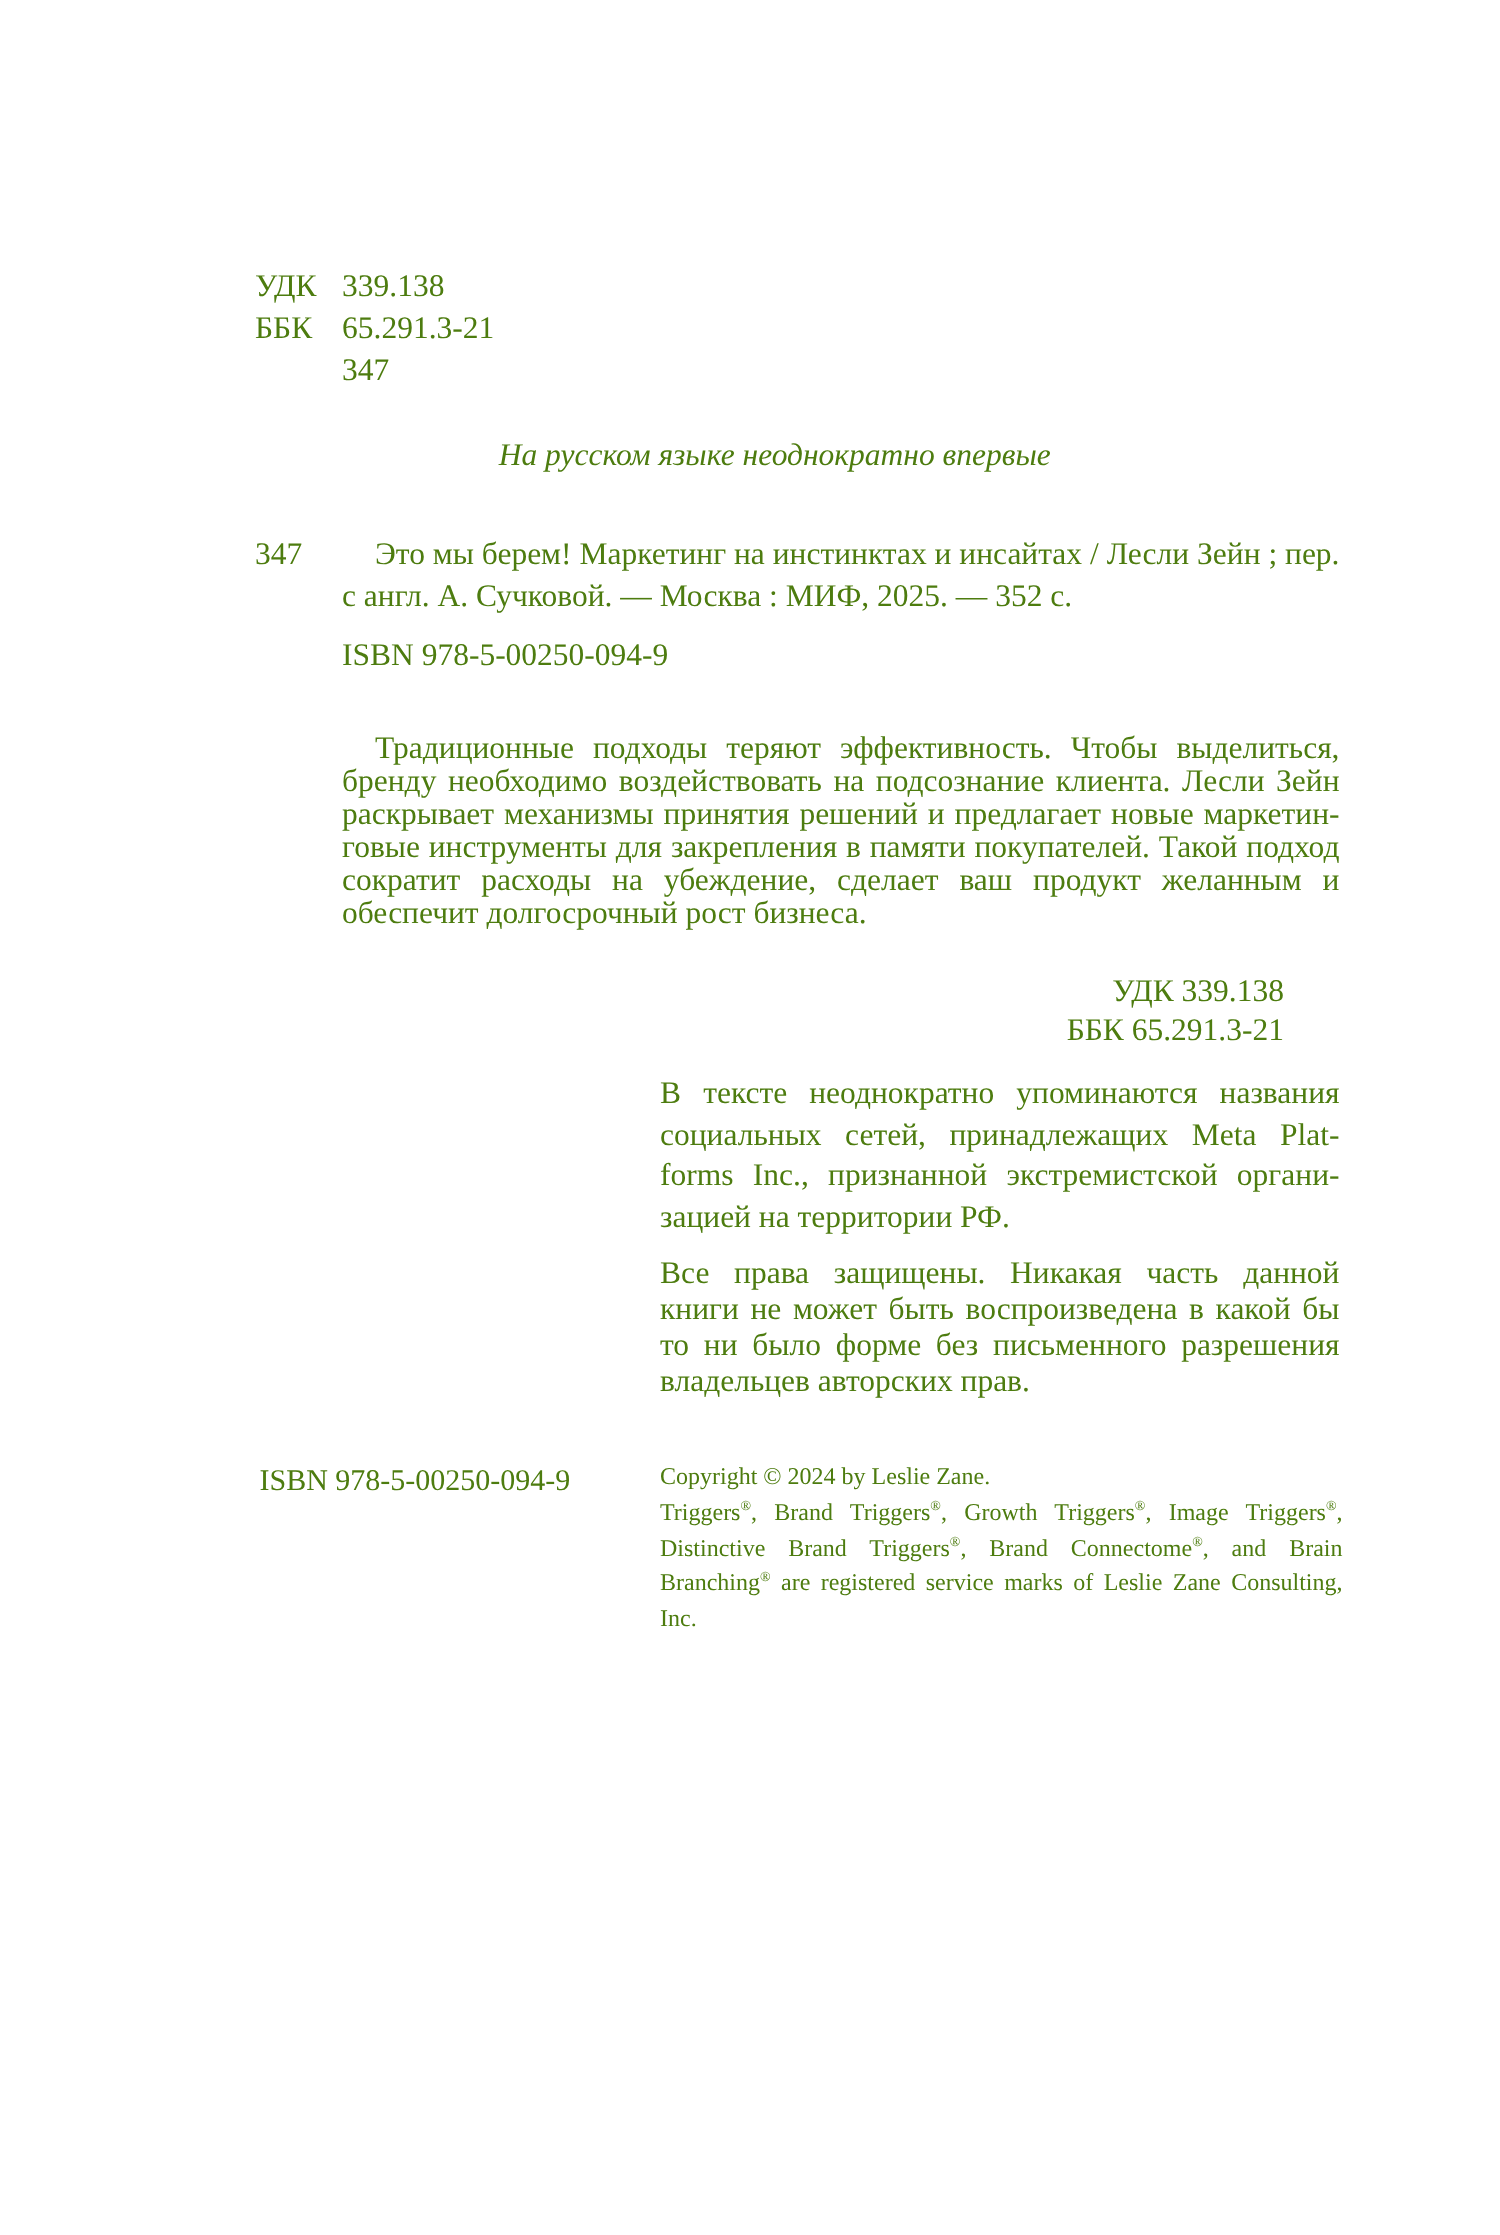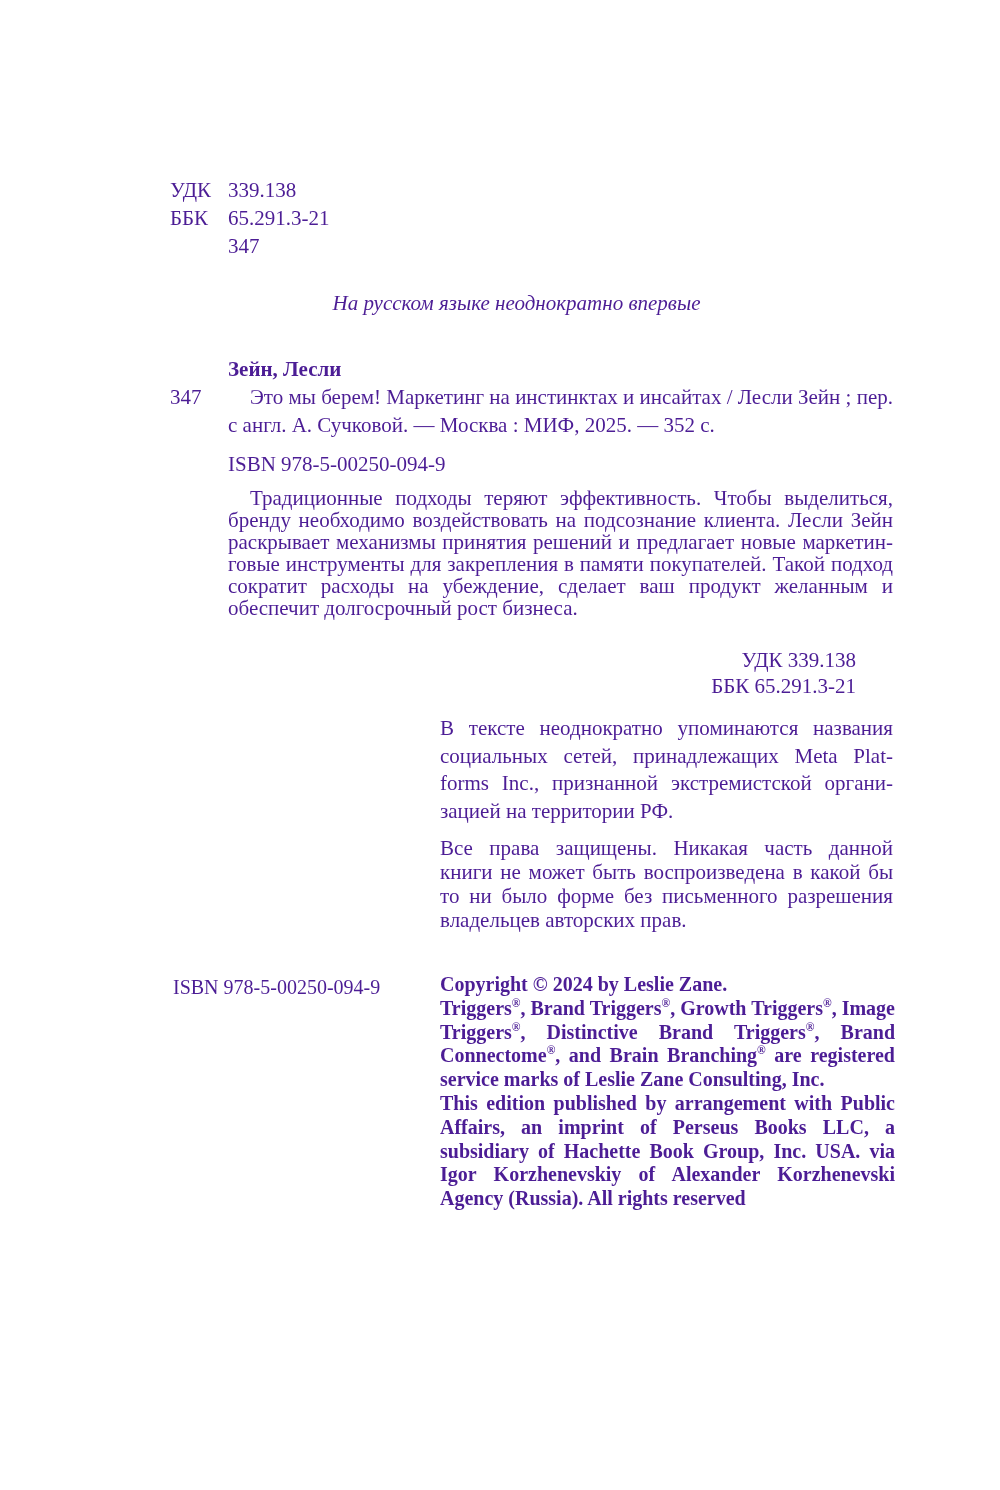--- a/index.html
+++ b/index.html
@@ -4,21 +4,21 @@
 <style>
   * { margin: 0; padding: 0; box-sizing: border-box; }
   html, body { background: #ffffff; }
   .page {
     position: relative;
     width: 1000px;
     height: 1490px;
     margin: 0 auto;
     background: #ffffff;
     font-family: "Liberation Serif", "DejaVu Serif", serif;
-    color: #4c1d95;
+    color: #4d7c0f;
     font-size: 21px;
     overflow: hidden;
   }
 
   
   .udk-block { position: absolute; left: 170px; top: 176px; line-height: 28px; }
   .udk-label { display: inline-block; width: 58px; }
 
   
   .first-pub {
@@ -53,21 +53,21 @@
   }
   .rights {
     position: absolute; left: 440px; top: 836px; width: 453px;
     text-align: justify; line-height: 24px;
   }
 
   
   .footer-isbn { position: absolute; left: 173px; top: 975px; font-size: 20px; line-height: 24px; }
   .copyright {
     position: absolute; left: 440px; top: 973px; width: 455px;
-    font-size: 20px; line-height: 23.8px; font-weight: bold;
+    font-size: 16px; line-height: 23.8px;
   }
   .copyright p { text-align: justify; }
   .copyright sup { font-size: 58%; line-height: 0; vertical-align: super; }
 </style>
 </head>
 <body>
 
 <div class="page">
 
   <section class="udk-block">
@@ -78,21 +78,20 @@
       <span class="udk-label">ББК</span><span>65.291.3-21</span>
     </div>
     <div class="udk-row">
       <span class="udk-label"></span><span>347</span>
     </div>
   </section>
 
   <div class="first-pub">На русском языке неоднократно впервые</div>
 
   <section class="catalog">
-    <div class="author">Зейн, Лесли</div>
     <div class="entry-wrap">
       <span class="margin-index">347</span>
       <p class="entry">Это мы берем! Маркетинг на инстинктах и инсайтах / Лесли Зейн ; пер. с англ. А. Сучковой. — Москва : МИФ, 2025. — 352 с.</p>
     </div>
     <div class="catalog-isbn">ISBN 978-5-00250-094-9</div>
   </section>
 
   <p class="annotation">Традиционные подходы теряют эффективность. Чтобы выделиться, бренду необходимо воздействовать на подсознание клиента. Лесли Зейн раскрывает механизмы принятия решений и предлагает новые маркетин­говые инструменты для закрепления в памяти покупателей. Такой подход сократит расходы на убеждение, сделает ваш продукт желанным и обеспе­чит долгосрочный рост бизнеса.</p>
 
   <div class="class-right">
@@ -102,16 +101,15 @@
 
   <p class="meta-note">В тексте неоднократно упоминаются названия социальных сетей, принадлежащих Meta Plat­forms Inc., признанной экстремистской органи­зацией на территории РФ.</p>
 
   <p class="rights">Все права защищены. Никакая часть данной книги не может быть воспроизведена в какой бы то ни было форме без письменного разрешения вла­дельцев авторских прав.</p>
 
   <div class="footer-isbn">ISBN 978-5-00250-094-9</div>
 
   <div class="copyright">
     <p>Copyright © 2024 by Leslie Zane.</p>
     <p>Triggers<sup>®</sup>, Brand Triggers<sup>®</sup>, Growth Triggers<sup>®</sup>, Image Triggers<sup>®</sup>, Distinctive Brand Triggers<sup>®</sup>, Brand Connectome<sup>®</sup>, and Brain Branching<sup>®</sup> are registered service marks of Leslie Zane Consulting, Inc.</p>
-    <p>This edition published by arrangement with Public Affairs, an imprint of Perseus Books LLC, a subsidiary of Hachette Book Group, Inc. USA. via Igor Korzhenevskiy of Alexander Korzhenevski Agency (Russia). All rights reserved</p>
   </div>
 
 </div>
 
 </body></html>

